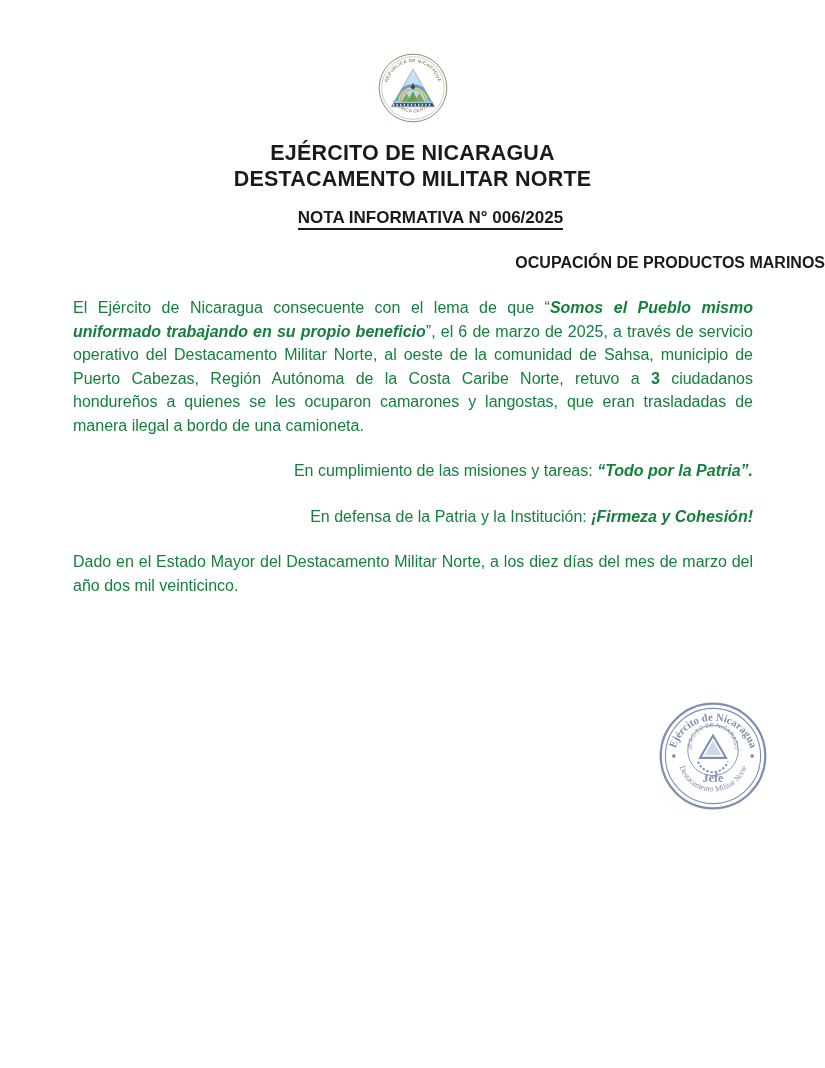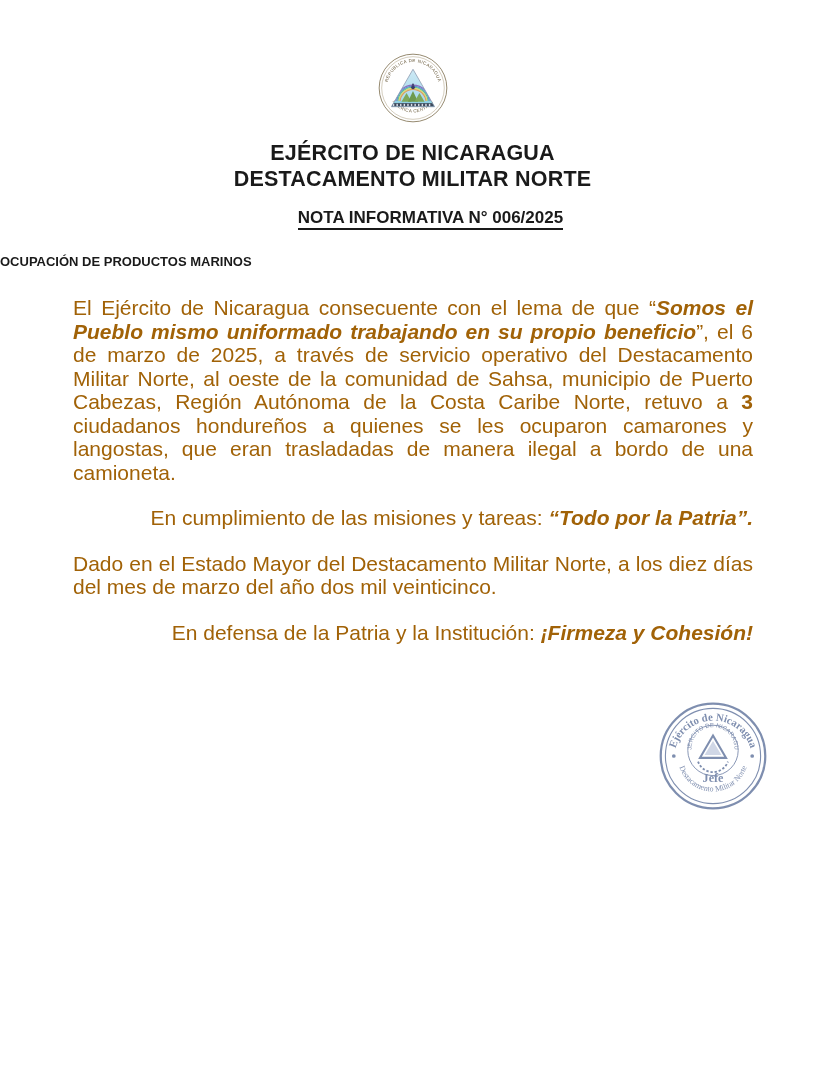--- a/index.html
+++ b/index.html
@@ -61,40 +61,40 @@
     border-bottom: 2px solid #1a1a1a;
     padding-bottom: 1px;
     margin-left: 36px;
   }
 
   .doc-subject {
     position: absolute;
     left: 0;
     top: 254px;
     width: 825px;
-    text-align: left;
-    font-size: 13px;
+    text-align: right;
+    font-size: 16px;
     font-weight: bold;
     color: #1a1a1a;
   }
 
   
   .body-area {
     position: absolute;
     left: 73px;
     top: 296px;
     width: 680px;
   }
   .para {
     text-align: justify;
     text-justify: inter-word;
-    font-size: 21px;
+    font-size: 16px;
     line-height: 23.5px;
     margin: 0 0 22px 0;
-    color: #a16207;
+    color: #15803d;
   }
   .para:last-child { margin-bottom: 0; }
   .para.tight { text-align: right; }
   b.em { font-weight: bold; }
   i.bi { font-weight: bold; font-style: italic; }
 
   
   .seal {
     position: absolute;
     left: 652px;
@@ -184,23 +184,23 @@
   <div class="doc-subject">OCUPACIÓN DE PRODUCTOS MARINOS</div>
 
   <div class="body-area">
 
     <p class="para"><span>El Ejército de Nicaragua consecuente con el lema de que “</span><i class="bi">Somos el Pueblo mismo uniformado trabajando en su propio beneficio</i><span>”, el 6 de marzo de 2025, a través de servicio operativo del Destacamento Militar Norte, al oeste de la comunidad de Sahsa, municipio de Puerto Cabezas, Región Autónoma de la Costa Caribe Norte, retuvo a </span><b class="em">3</b><span> ciudadanos hondureños a quienes se les ocuparon camarones y langostas, que eran trasladadas de manera ilegal a bordo de una camioneta.</span></p>
 
 
 
     <p class="para tight"><span>En cumplimiento de las misiones y tareas: </span><i class="bi">“Todo por la Patria”.</i></p>
 
+    <p class="para tight"><span>En defensa de la Patria y la Institución: </span><i class="bi">¡Firmeza y Cohesión!</i></p>
+
     <p class="para">Dado en el Estado Mayor del Destacamento Militar Norte, a los diez días del mes de marzo del año dos mil veinticinco.</p>
-
-    <p class="para tight"><span>En defensa de la Patria y la Institución: </span><i class="bi">¡Firmeza y Cohesión!</i></p>
 
   </div>
 
   <svg class="seal" viewBox="0 0 120 120">
     <circle cx="60" cy="60" r="56" fill="none" stroke="#5b6f99" stroke-width="2.4"></circle>
     <circle cx="60" cy="60" r="51" fill="none" stroke="#5b6f99" stroke-width="1.2"></circle>
     <path id="sealTop" d="M 18,64 A 42,42 0 0 1 102,64" fill="none"></path>
     <path id="sealBot" d="M 22,60 A 38,38 0 0 0 98,60" fill="none"></path>
     <text font-size="11.5" fill="#5b6f99" font-weight="bold" font-family="'Liberation Serif', serif">
       <textPath href="#sealTop" startOffset="50%" text-anchor="middle">Ejército de Nicaragua</textPath>

